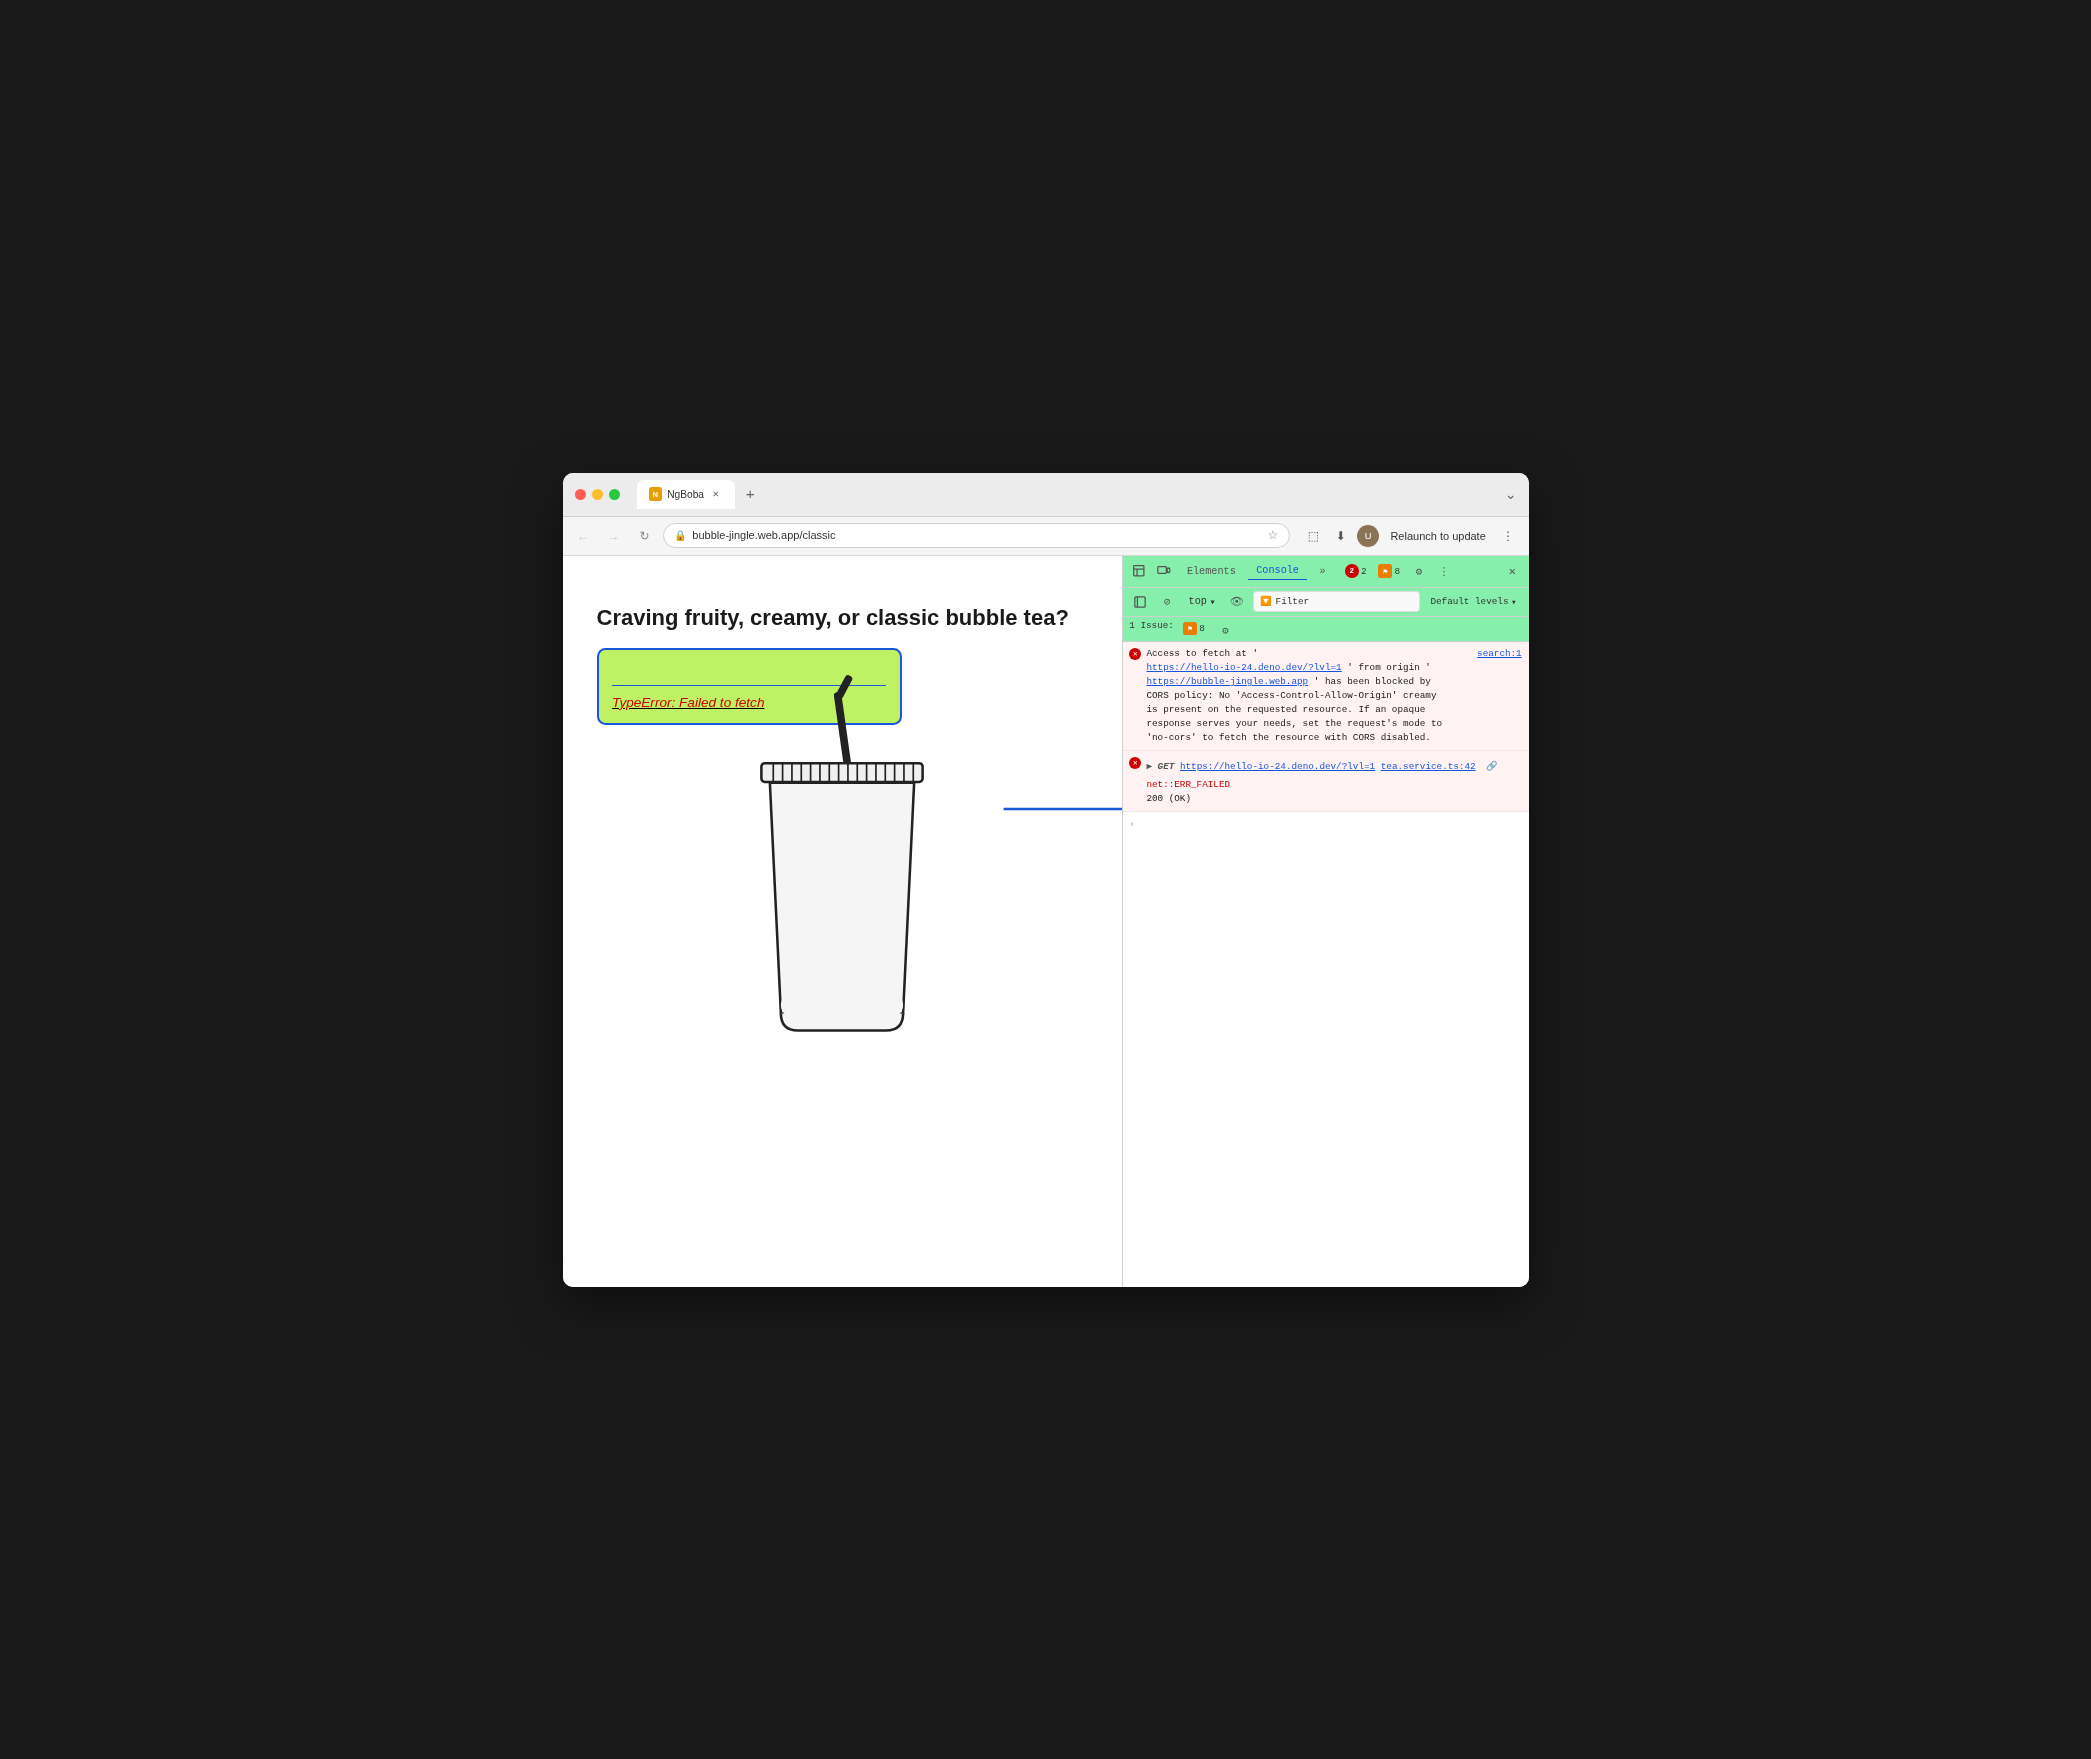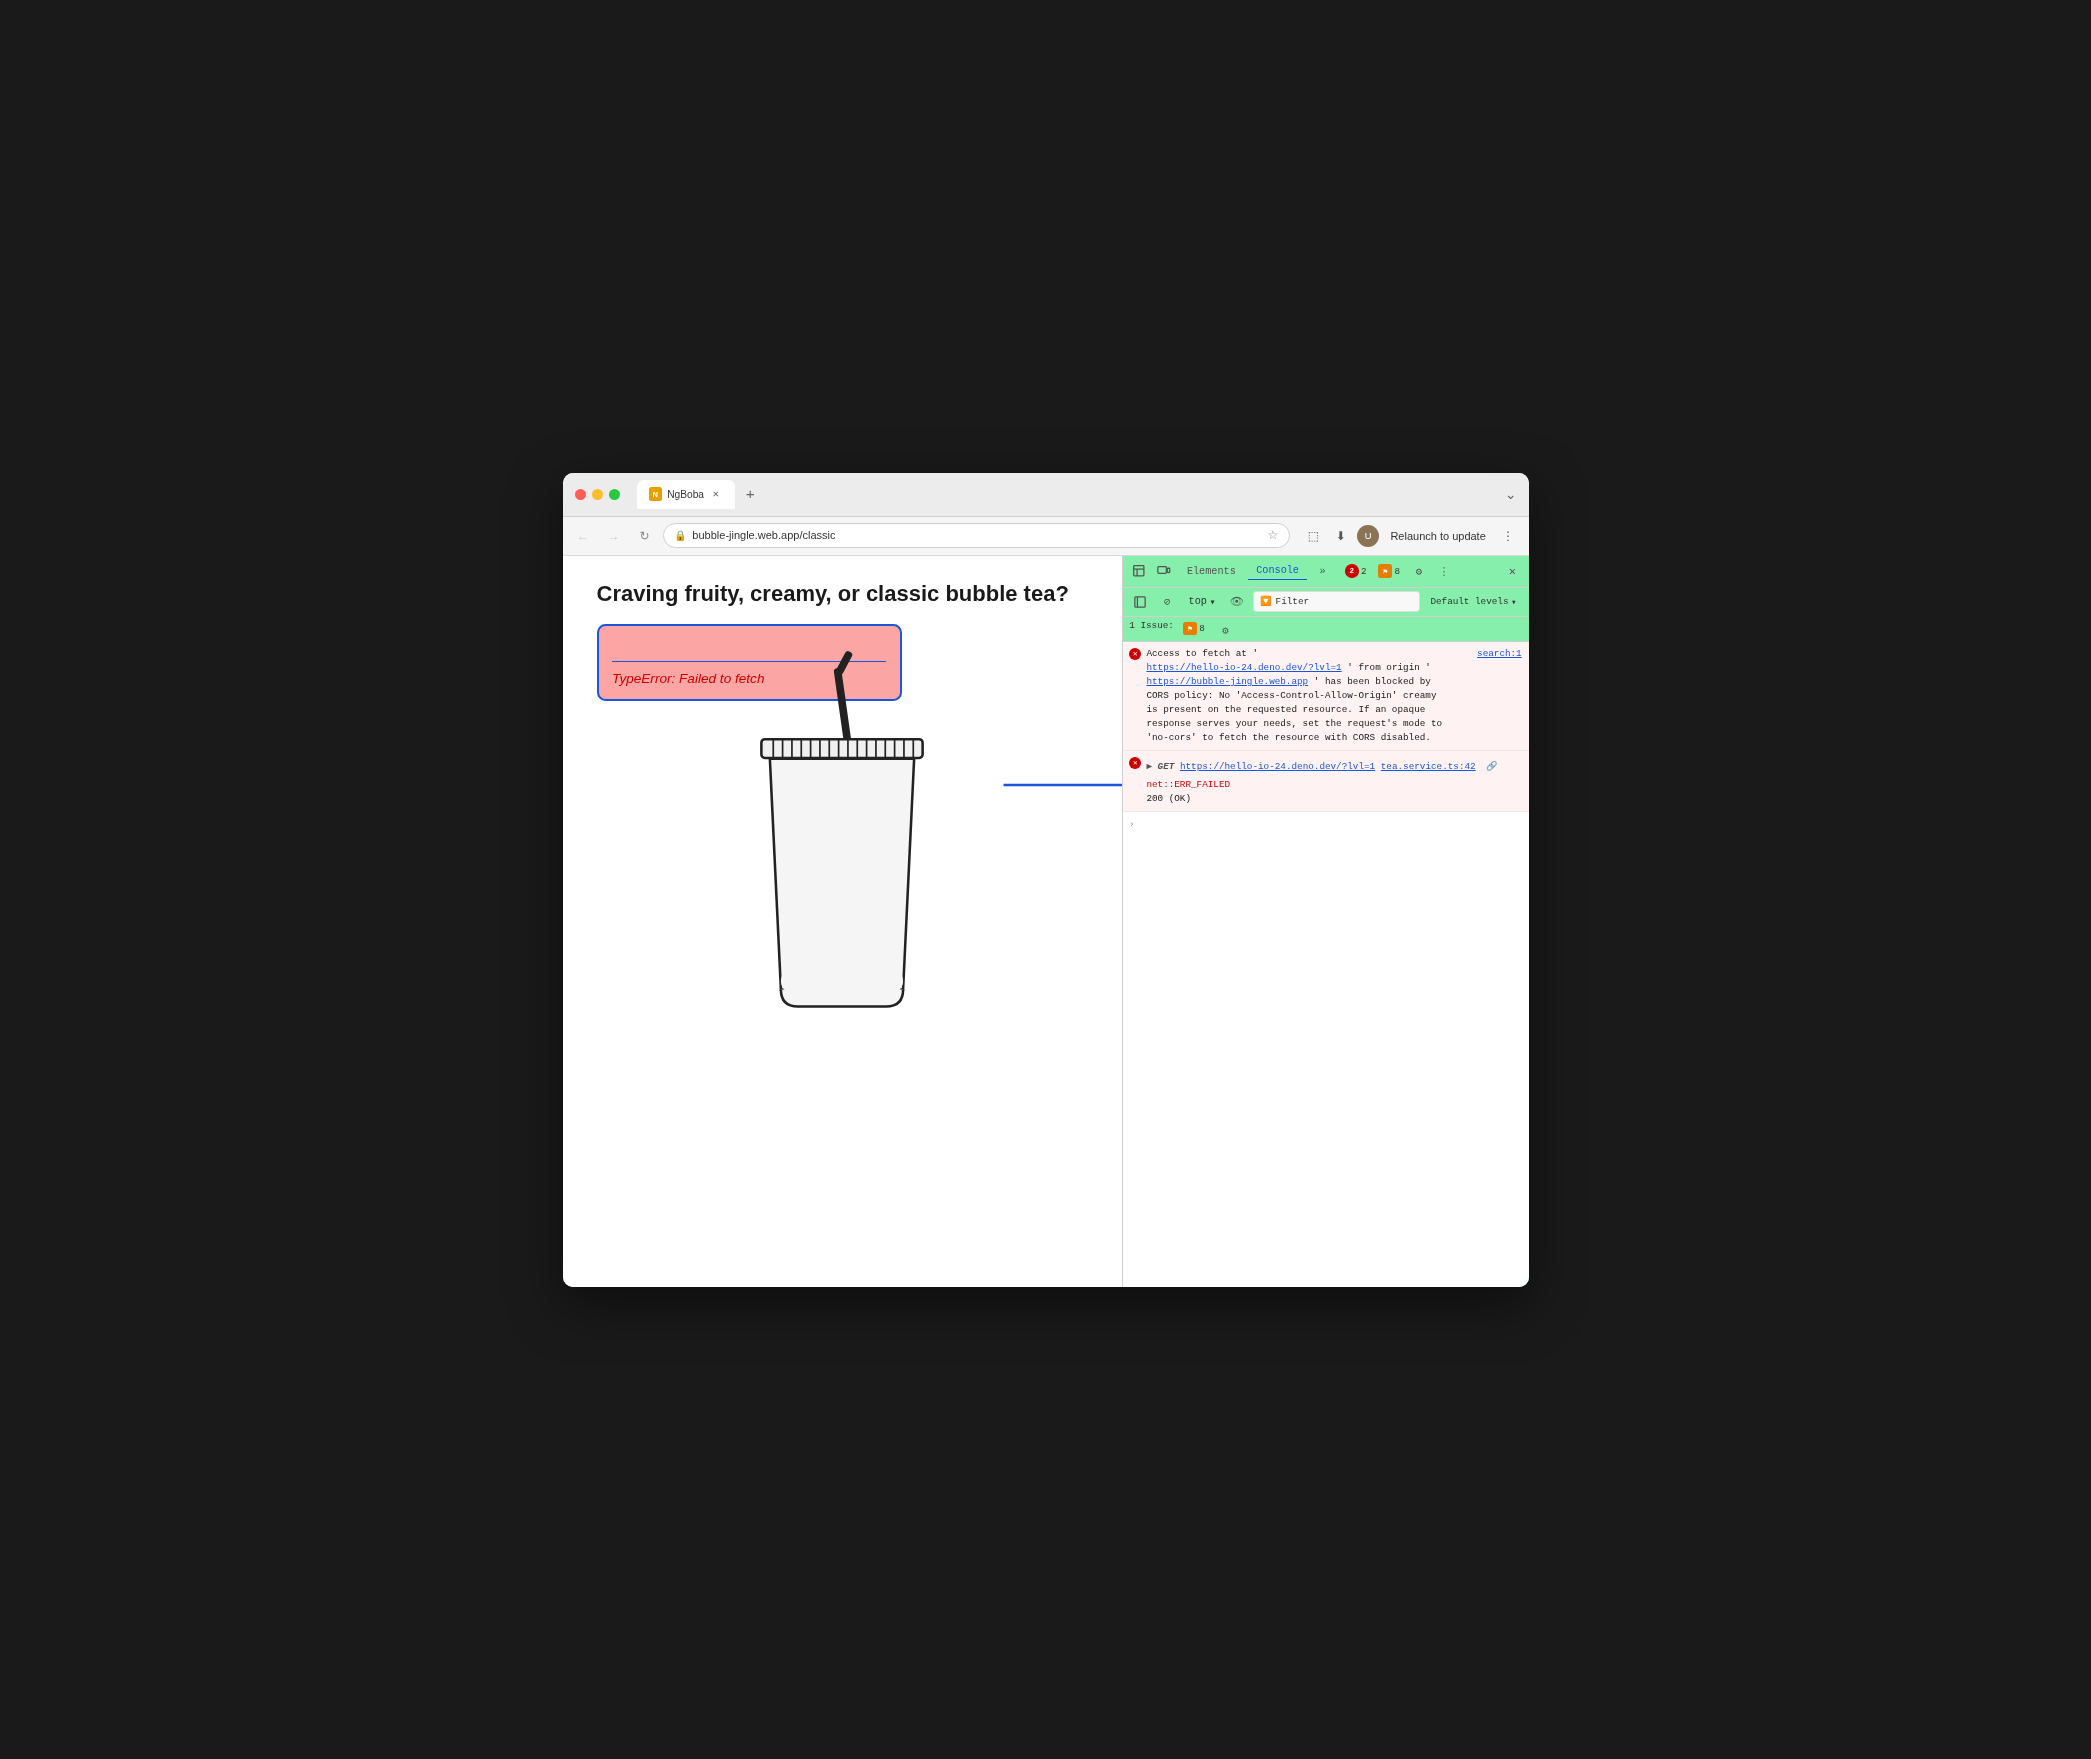--- a/index.html
+++ b/index.html
@@ -197,28 +197,30 @@
       background: #fff;
       overflow-y: auto;
       padding: 25.4px 34px;
       position: relative;
     }
     .page-heading {
       font-size: 22px;
       font-weight: 600;
       color: #1a1a1a;
       margin-bottom: 17px;
+      margin-top: 24px;
     }
     .search-box-container {
       border: 2.5px solid #1a56db;
       border-radius: 8.5px;
       padding: 13.6px;
       width: 305px;
-      background: #fca5a5;
+      background: #bef264;
       position: relative;
+      text-decoration: underline;
     }
     .search-input-field {
       width: 100%;
       border: none;
       border-bottom: 1.7px solid #1a56db;
       outline: none;
       font-size: 13.6px;
       padding: 3.4px 0;
       margin-bottom: 8.5px;
       background: transparent;

